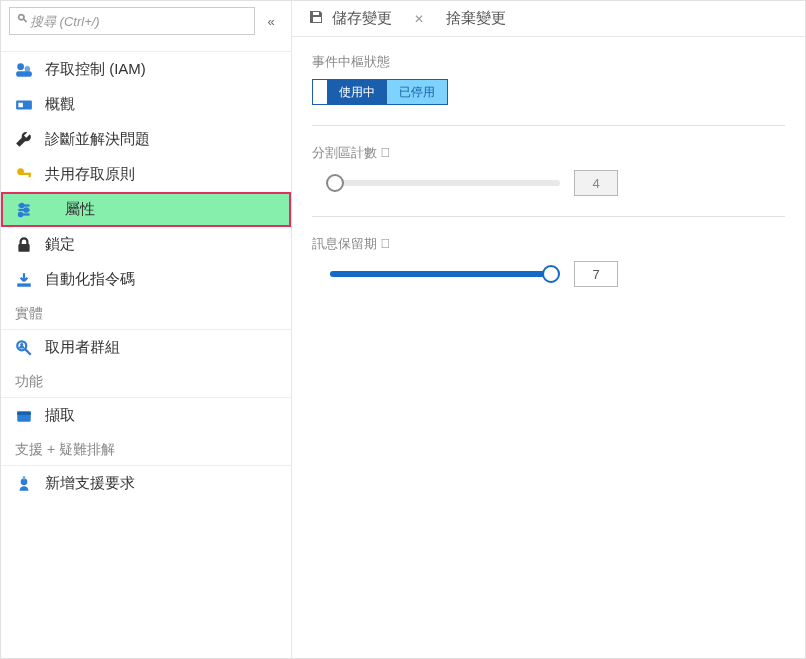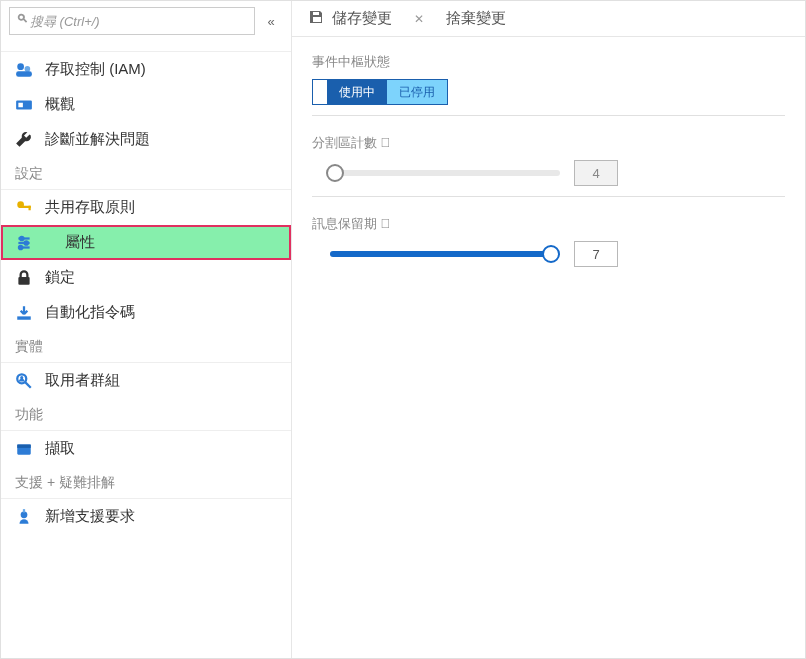--- a/index.html
+++ b/index.html
@@ -17,21 +17,21 @@
   .nav-header:first-child { margin-top: 0; }
   .nav-item .icon { width: 18px; height: 18px; flex: 0 0 18px; display: flex; align-items: center; justify-content: center; }
   .nav-item.selected { background: #86efac; outline: 2px solid #e03060; outline-offset: -2px; gap: 32px; }
   
   .side-group:first-of-type .nav-item:first-child { border-top: 1px solid #eee; }
   
   .main { flex: 1; display: flex; flex-direction: column; }
   .toolbar { display: flex; align-items: center; gap: 22px; padding: 8px 16px; border-bottom: 1px solid #e6e6e6; font-size: 15px; color: #555; }
   .toolbar .tool-btn { display: flex; align-items: center; gap: 8px; cursor: pointer; }
   .content { padding: 16px 20px; }
-  .section { padding-bottom: 10px; margin-bottom: 18px; border-bottom: 1px solid #e0e0e0; }
+  .section { padding-bottom: 20px; margin-bottom: 18px; border-bottom: 1px solid #e0e0e0; }
   .section:last-child { border-bottom: none; }
   .field-label { color: #888; font-size: 13px; margin-bottom: 8px; }
   
   .pill-group { display: inline-flex; border: 1px solid #1a5fad; height: 26px; }
   .pill { padding: 0 12px; display: flex; align-items: center; font-size: 12px; cursor: pointer; }
   .pill.active { background: #1a5fad; color: #fff; margin-left: 14px; }
   .pill.inactive { background: #7dd3fc; color: #1a5fad; }
   
   .slider-row { display: flex; align-items: center; gap: 14px; padding-left: 18px; }
   .slider-track { position: relative; width: 230px; height: 6px; background: #e8e8e8; border-radius: 3px; }
@@ -83,21 +83,20 @@
         <span class="icon">
           <svg width="18" height="18" viewBox="0 0 16 16" fill="#333">
               <path d="M13 3l-3 3-2-2 3-3a4 4 0 0 0-5 5L1 11l3 3 5-5a4 4 0 0 0 5-5l-1-1z"></path>
             </svg>
         </span>
         <span>診斷並解決問題</span>
       </div>
     </div>
 
     <div class="side-group">
-      <div class="nav-header">設定</div>
       <div class="nav-item">
         <span class="icon">
           <svg width="18" height="18" viewBox="0 0 16 16" fill="#e8b100">
               <circle cx="5" cy="5" r="3"></circle>
               <rect x="6" y="6" width="8" height="2"></rect>
               <rect x="12" y="6" width="2" height="4"></rect>
             </svg>
         </span>
         <span>共用存取原則</span>
       </div>

